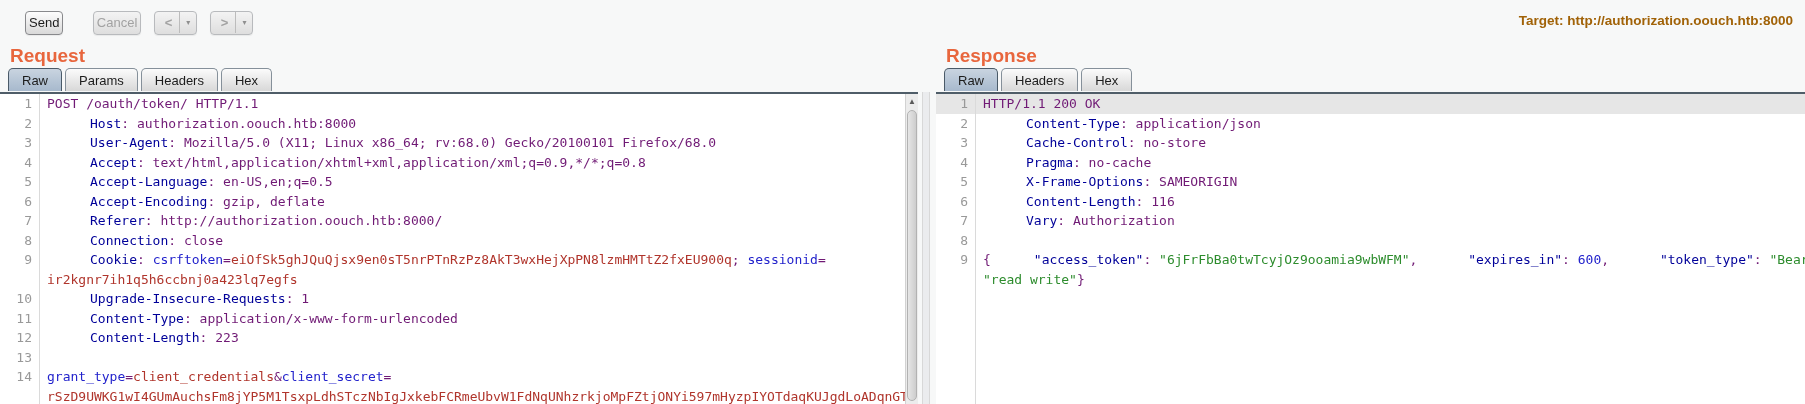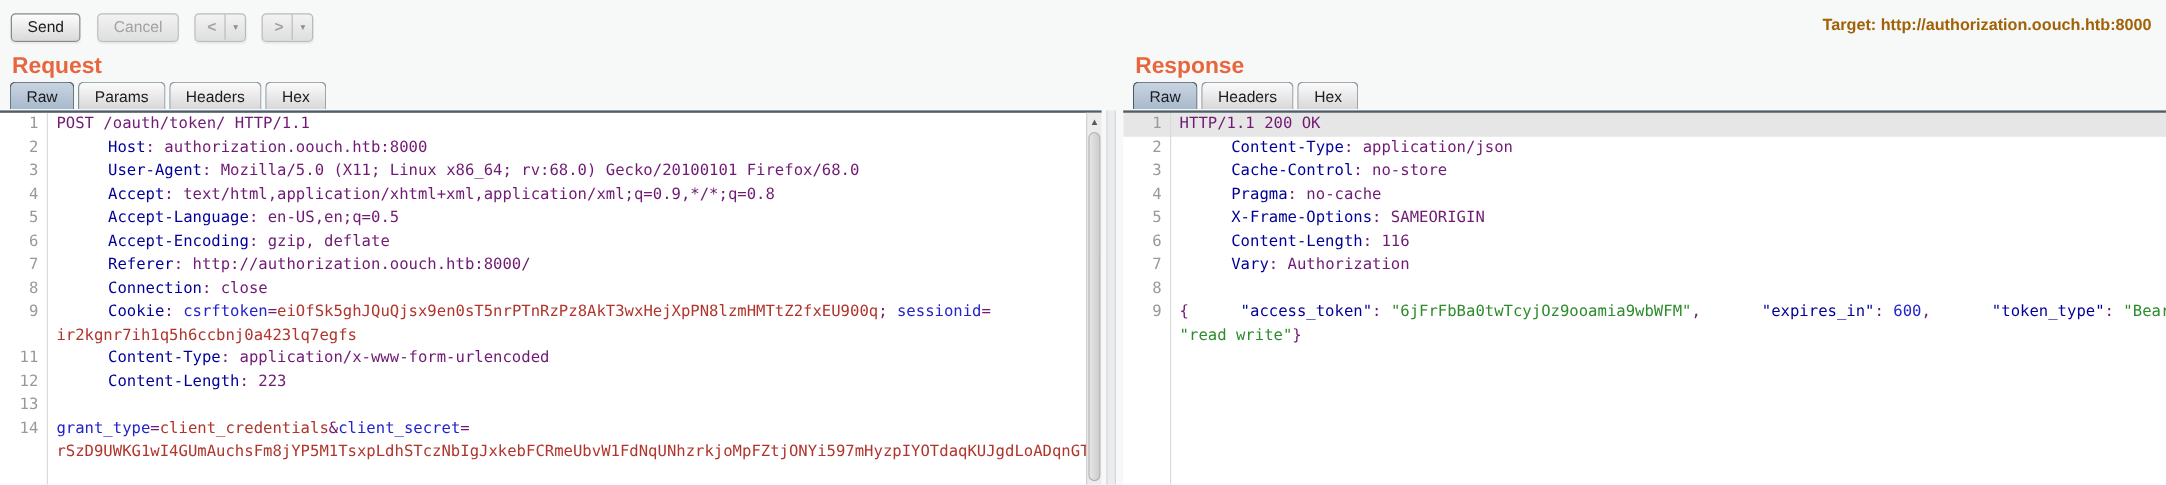--- a/index.html
+++ b/index.html
@@ -6,21 +6,21 @@
   body{
     width:1805px;height:404px;position:relative;overflow:hidden;
     background:#f7f8f8;
     font-family:"Liberation Sans", sans-serif;
     --accent:#e8663d; --c-h:#000099; --c-p:#2323cc; --c-v:#b0352c;
     --c-s:#2d8c2d; --c-n:#2323cc; --ln:#999999; --hl:#e6e6e6; --caret:#e0662e;
   }
   
   .toolbar{position:absolute;top:0;left:0;right:0;height:42px;padding-top:11px;box-sizing:border-box;}
   .btn{
-    display:inline-block;height:22px;line-height:21px;padding:0 13px;margin-left:9px;
+    display:inline-block;height:22px;line-height:21px;padding:0 3px;margin-left:25px;
     border:1px solid #88898c;border-radius:4px;
     background:linear-gradient(#fdfdfd,#d9d9d9);
     font-size:13px;color:#1c1c1c;text-align:center;
     box-shadow:0 1px 1px rgba(0,0,0,.06);cursor:default;vertical-align:top;
   }
   .btn.disabled{color:#a2a2a2;border-color:#b8babd;background:linear-gradient(#f3f3f3,#dedede);}
   .btn.arrow{padding:0 6px 0 10px;margin-left:8px;}
   .btn .glyph{font-size:13px;font-weight:bold;}
   .btn .dd{
     display:inline-block;font-size:8px;color:#8f8f8f;margin-left:7px;padding-left:6px;
@@ -93,20 +93,21 @@
         <div class="line"><span class="ln">1</span><span><span class="c-t">POST /oauth/token/ HTTP/1.1</span></span></div>
         <div class="line"><span class="ln">2</span><span><span class="c-h">Host</span><span class="c-t">: authorization.oouch.htb:8000</span></span></div>
         <div class="line"><span class="ln">3</span><span><span class="c-h">User-Agent</span><span class="c-t">: Mozilla/5.0 (X11; Linux x86_64; rv:68.0) Gecko/20100101 Firefox/68.0</span></span></div>
         <div class="line"><span class="ln">4</span><span><span class="c-h">Accept</span><span class="c-t">: text/html,application/xhtml+xml,application/xml;q=0.9,*/*;q=0.8</span></span></div>
         <div class="line"><span class="ln">5</span><span><span class="c-h">Accept-Language</span><span class="c-t">: en-US,en;q=0.5</span></span></div>
         <div class="line"><span class="ln">6</span><span><span class="c-h">Accept-Encoding</span><span class="c-t">: gzip, deflate</span></span></div>
         <div class="line"><span class="ln">7</span><span><span class="c-h">Referer</span><span class="c-t">: http://authorization.oouch.htb:8000/</span></span></div>
         <div class="line"><span class="ln">8</span><span><span class="c-h">Connection</span><span class="c-t">: close</span></span></div>
         <div class="line"><span class="ln">9</span><span><span class="c-h">Cookie</span><span class="c-t">: </span><span class="c-p">csrftoken</span><span class="c-t">=</span><span class="c-v">eiOfSk5ghJQuQjsx9en0sT5nrPTnRzPz8AkT3wxHejXpPN8lzmHMTtZ2fxEU900q</span><span class="c-t">; </span><span class="c-p">sessionid</span><span class="c-t">=</span></span></div>
         <div class="line"><span class="ln"></span><span><span class="c-v">ir2kgnr7ih1q5h6ccbnj0a423lq7egfs</span></span></div>
+        <div class="line"><span class="ln">10</span><span><span class="c-h">Upgrade-Insecure-Requests</span><span class="c-t">: 1</span></span></div>
         <div class="line"><span class="ln">11</span><span><span class="c-h">Content-Type</span><span class="c-t">: application/x-www-form-urlencoded</span></span></div>
         <div class="line"><span class="ln">12</span><span><span class="c-h">Content-Length</span><span class="c-t">: 223</span></span></div>
         <div class="line"><span class="ln">13</span><span></span></div>
         <div class="line"><span class="ln">14</span><span><span class="c-p">grant_type</span><span class="c-t">=</span><span class="c-v">client_credentials</span><span class="c-t">&amp;</span><span class="c-p">client_secret</span><span class="c-t">=</span></span></div>
         <div class="line"><span class="ln"></span><span><span class="c-v">rSzD9UWKG1wI4GUmAuchsFm8jYP5M1TsxpLdhSTczNbIgJxkebFCRmeUbvW1FdNqUNhzrkjoMpFZtjONYi597mHyzpIYOTdaqKUJgdLoADqnGT</span></span></div>
       </div>
     <div class="scrollbar">
       <div class="scroll-up">▲</div>
       <div class="scroll-thumb"></div>
     </div>

